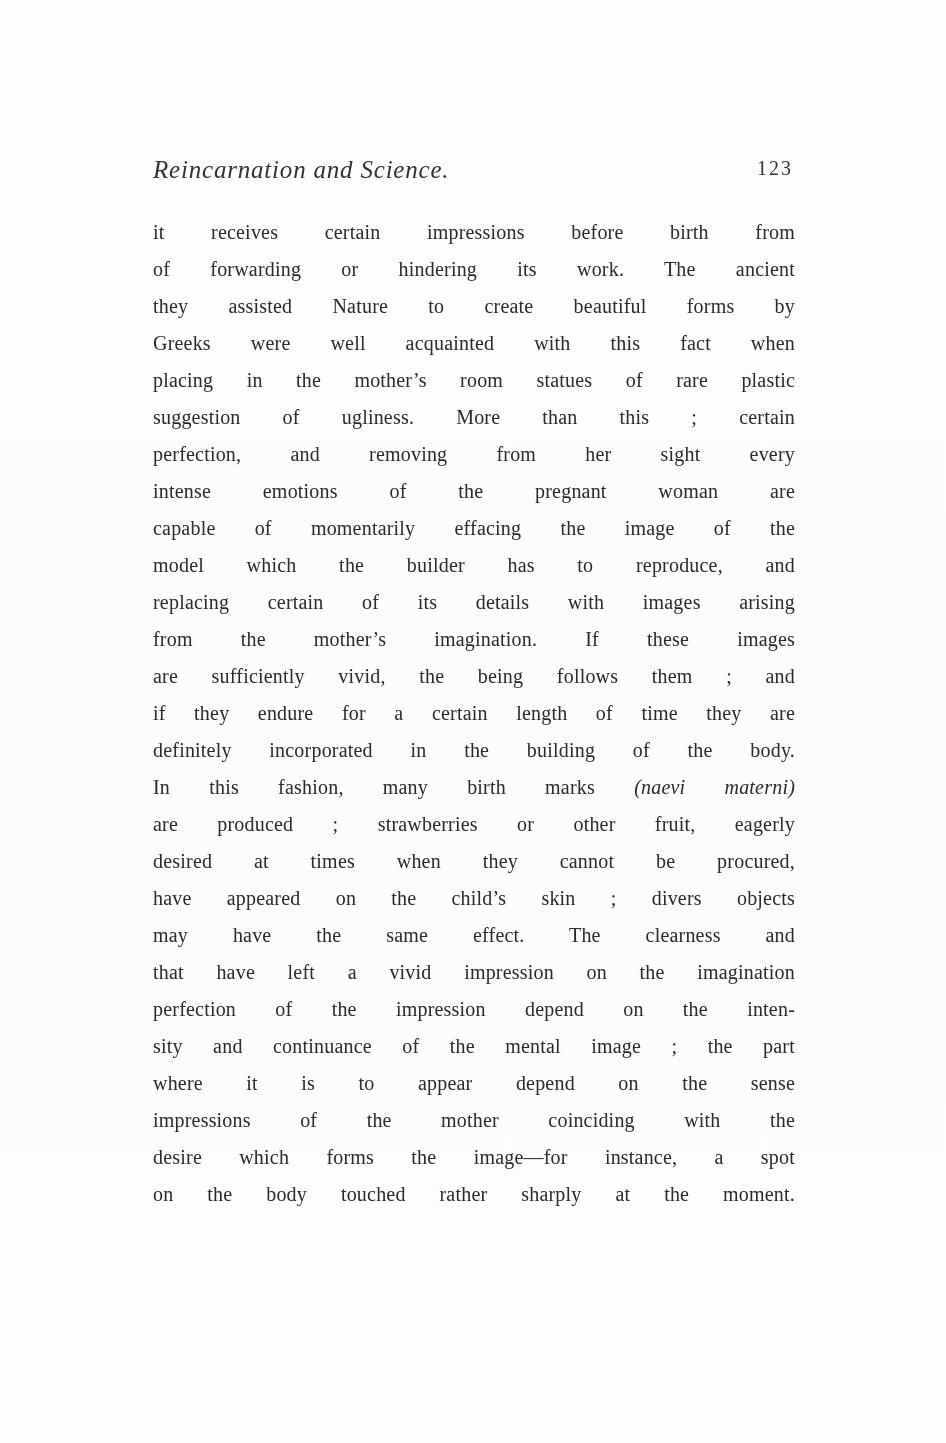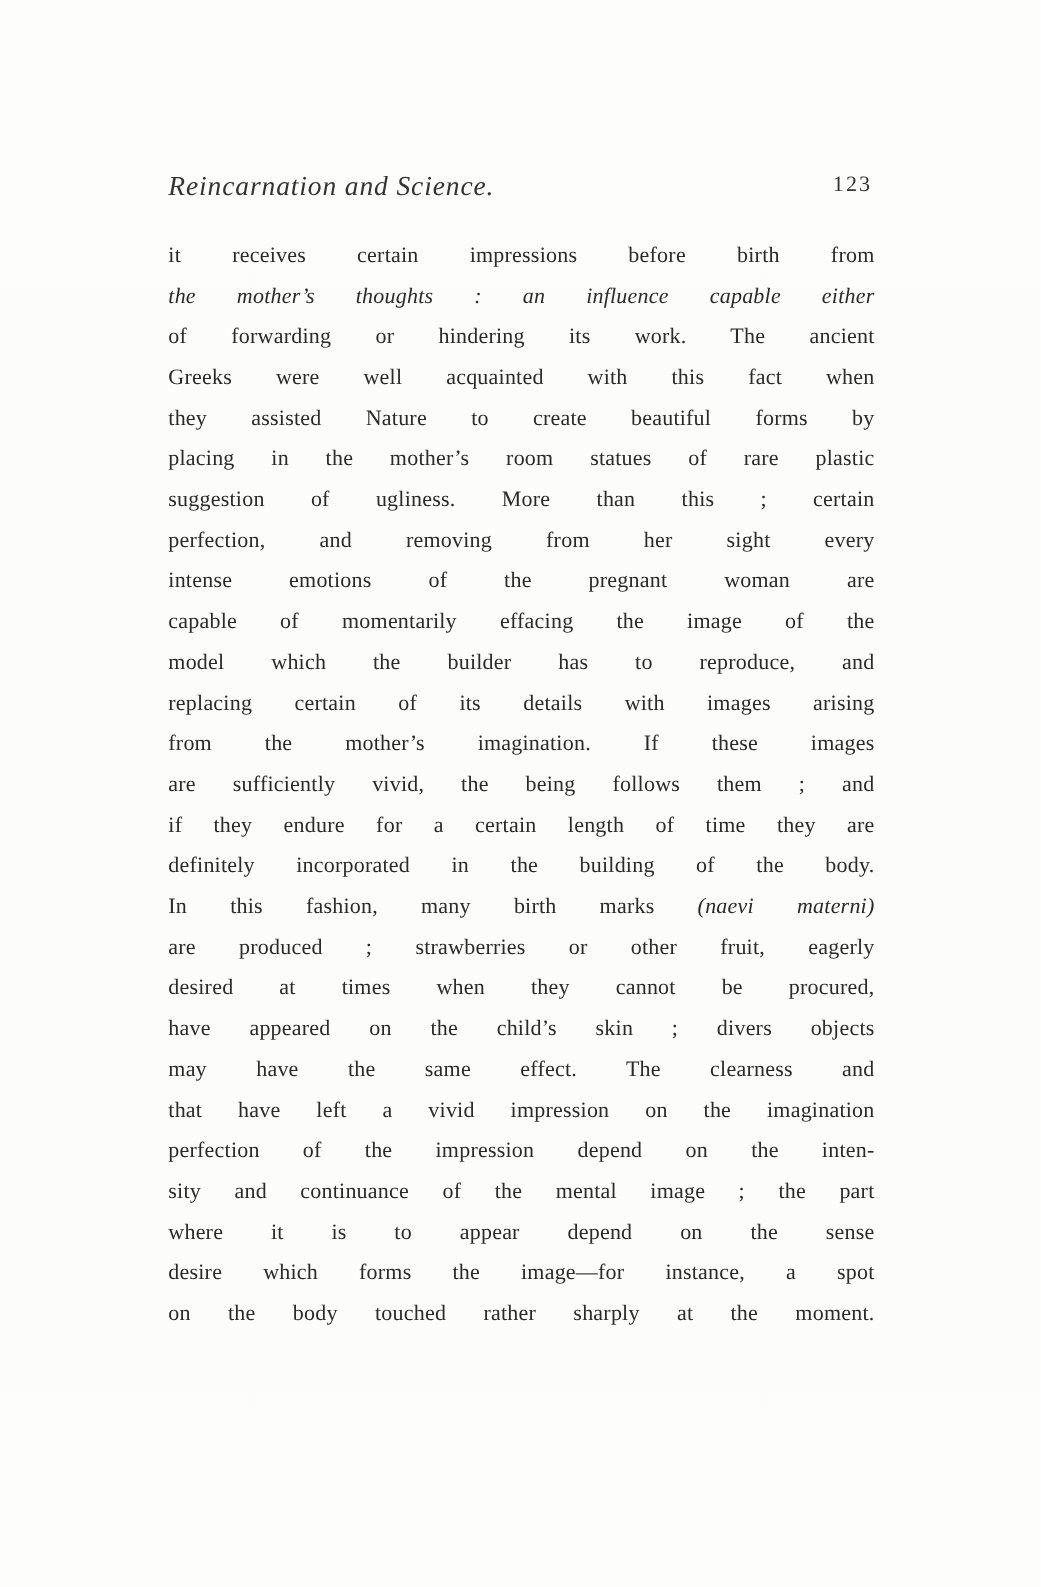--- a/index.html
+++ b/index.html
@@ -59,41 +59,41 @@
 <body>
 
 <div class="page">
   <div class="content">
     <div class="header">
       <div class="title">Reincarnation and Science.</div>
       <div class="page-number">123</div>
     </div>
     <div class="body-text">
         <div class="line">it receives certain impressions before birth from</div>
-        <div class="line italic">the mother’s thoughts : an influence capable either</div>
         <div class="line">of forwarding or hindering its work.  The ancient</div>
+        <div class="line">they assisted Nature to create beautiful forms by</div>
         <div class="line">Greeks were well acquainted with this fact when</div>
-        <div class="line">they assisted Nature to create beautiful forms by</div>
         <div class="line">placing in the mother’s room statues of rare plastic</div>
         <div class="line">suggestion of ugliness.  More than this ; certain</div>
         <div class="line">perfection, and removing from her sight every</div>
         <div class="line">intense emotions of the pregnant woman are</div>
         <div class="line">capable of momentarily effacing the image of the</div>
         <div class="line">model which the builder has to reproduce, and</div>
         <div class="line">replacing certain of its details with images arising</div>
         <div class="line">from the mother’s imagination.  If these images</div>
         <div class="line">are sufficiently vivid, the being follows them ; and</div>
         <div class="line">if they endure for a certain length of time they are</div>
         <div class="line">definitely incorporated in the building of the body.</div>
         <div class="line"><span>In this fashion, many birth marks </span><span class="italic">(naevi materni)</span></div>
         <div class="line">are produced ; strawberries or other fruit, eagerly</div>
         <div class="line">desired at times when they cannot be procured,</div>
         <div class="line">have appeared on the child’s skin ; divers objects</div>
         <div class="line">may have the same effect.  The clearness and</div>
         <div class="line">that have left a vivid impression on the imagination</div>
         <div class="line">perfection of the impression depend on the inten-</div>
         <div class="line">sity and continuance of the mental image ; the part</div>
         <div class="line">where it is to appear  depend  on  the  sense</div>
+        <div class="line">impressions of the mother coinciding with the</div>
         <div class="line">desire which forms the image—for instance, a spot</div>
         <div class="line">on the body touched rather sharply at the moment.</div>
       </div>
   </div>
 </div>
 
 </body></html>

